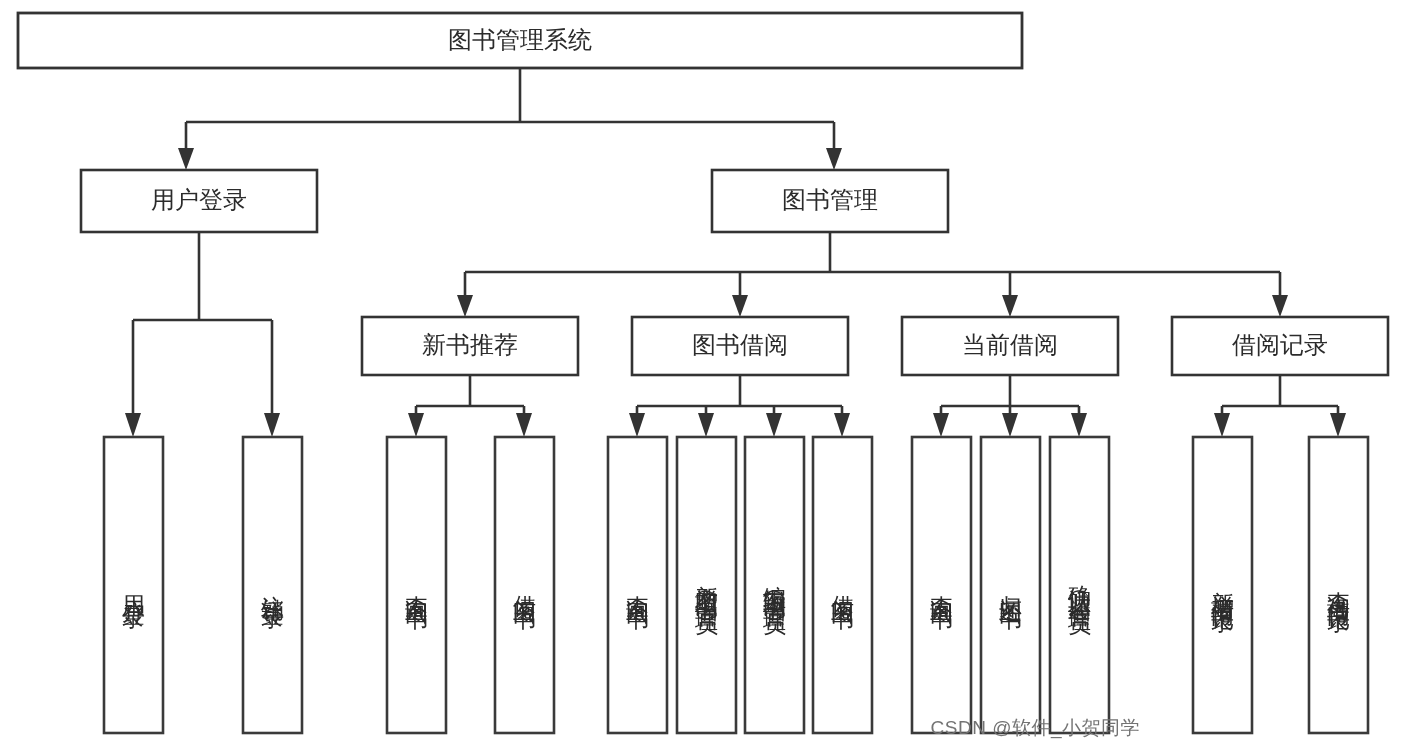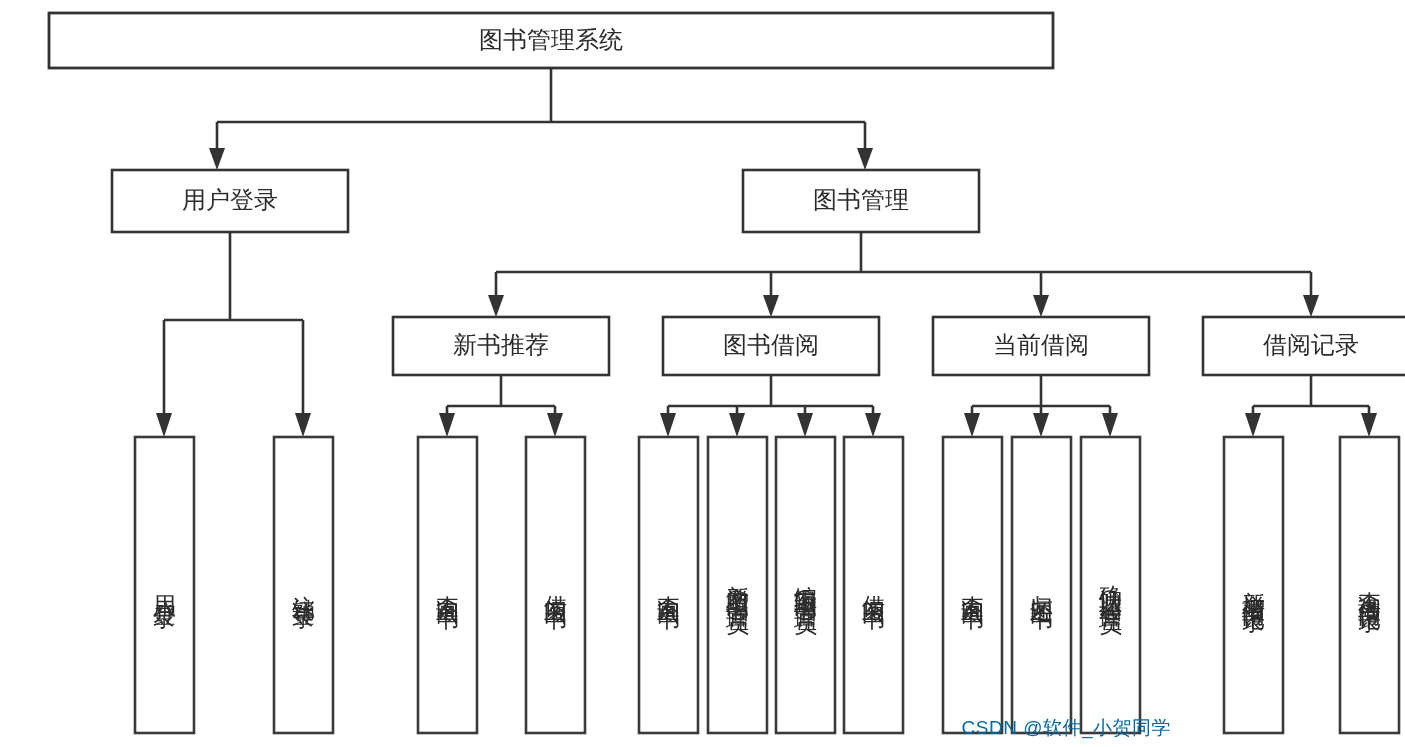--- a/index.html
+++ b/index.html
@@ -13,21 +13,20 @@
     font-family: "Liberation Sans", "DejaVu Sans", sans-serif;
     position: relative;
     overflow: hidden;
   }
   #diagram-root {
     position: absolute;
     left: 0;
     top: 0;
     width: 1148px;
     height: 747px;
-    padding-left: 31px;
   }
   svg.flow {
     display: block;
     width: 1405px;
     height: 747px;
   }
   .nodebox {
     fill: #ffffff;
     stroke: #333333;
     stroke-width: 2.6;
@@ -85,21 +84,21 @@
     letter-spacing: 4px;
     color: #2b2b2b;
     white-space: nowrap;
   }
   #watermark {
     position: absolute;
     right: 8px;
     bottom: 6px;
     font-family: "Liberation Sans", "DejaVu Sans", sans-serif;
     font-size: 19px;
-    color: #0369a1;
+    color: #737373;
     letter-spacing: 0.5px;
     pointer-events: none;
     white-space: nowrap;
   }
 </style>
 </head>
 <body>
 
 <div id="diagram-root">
 

